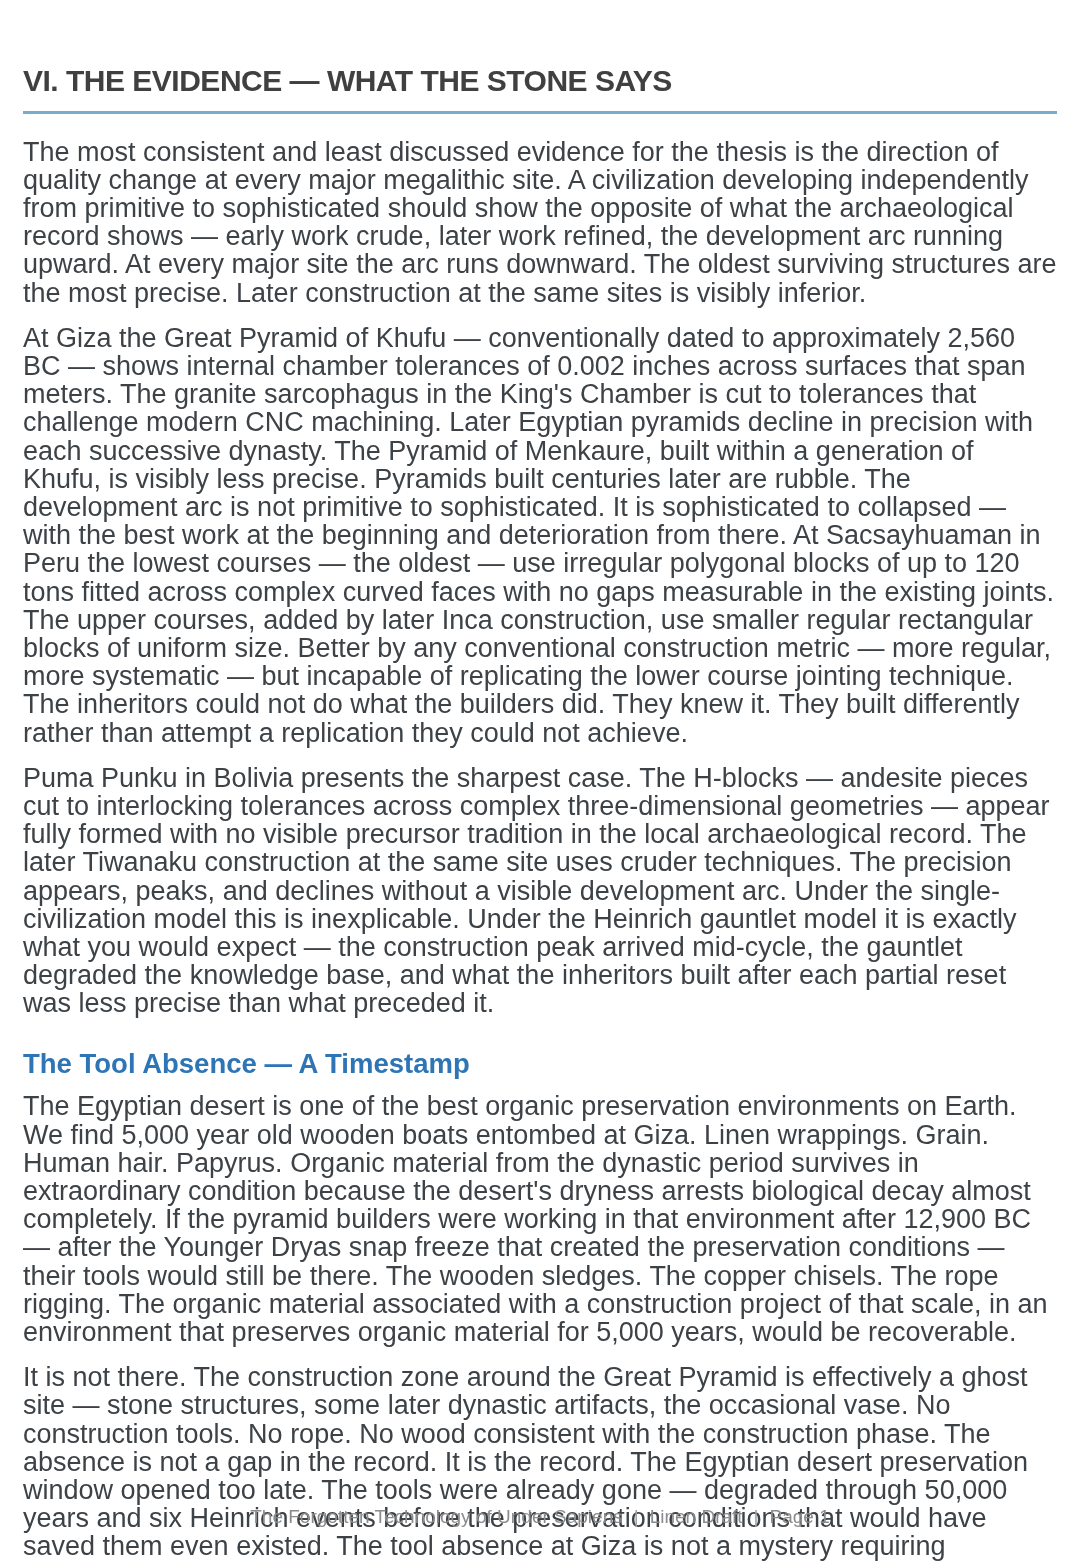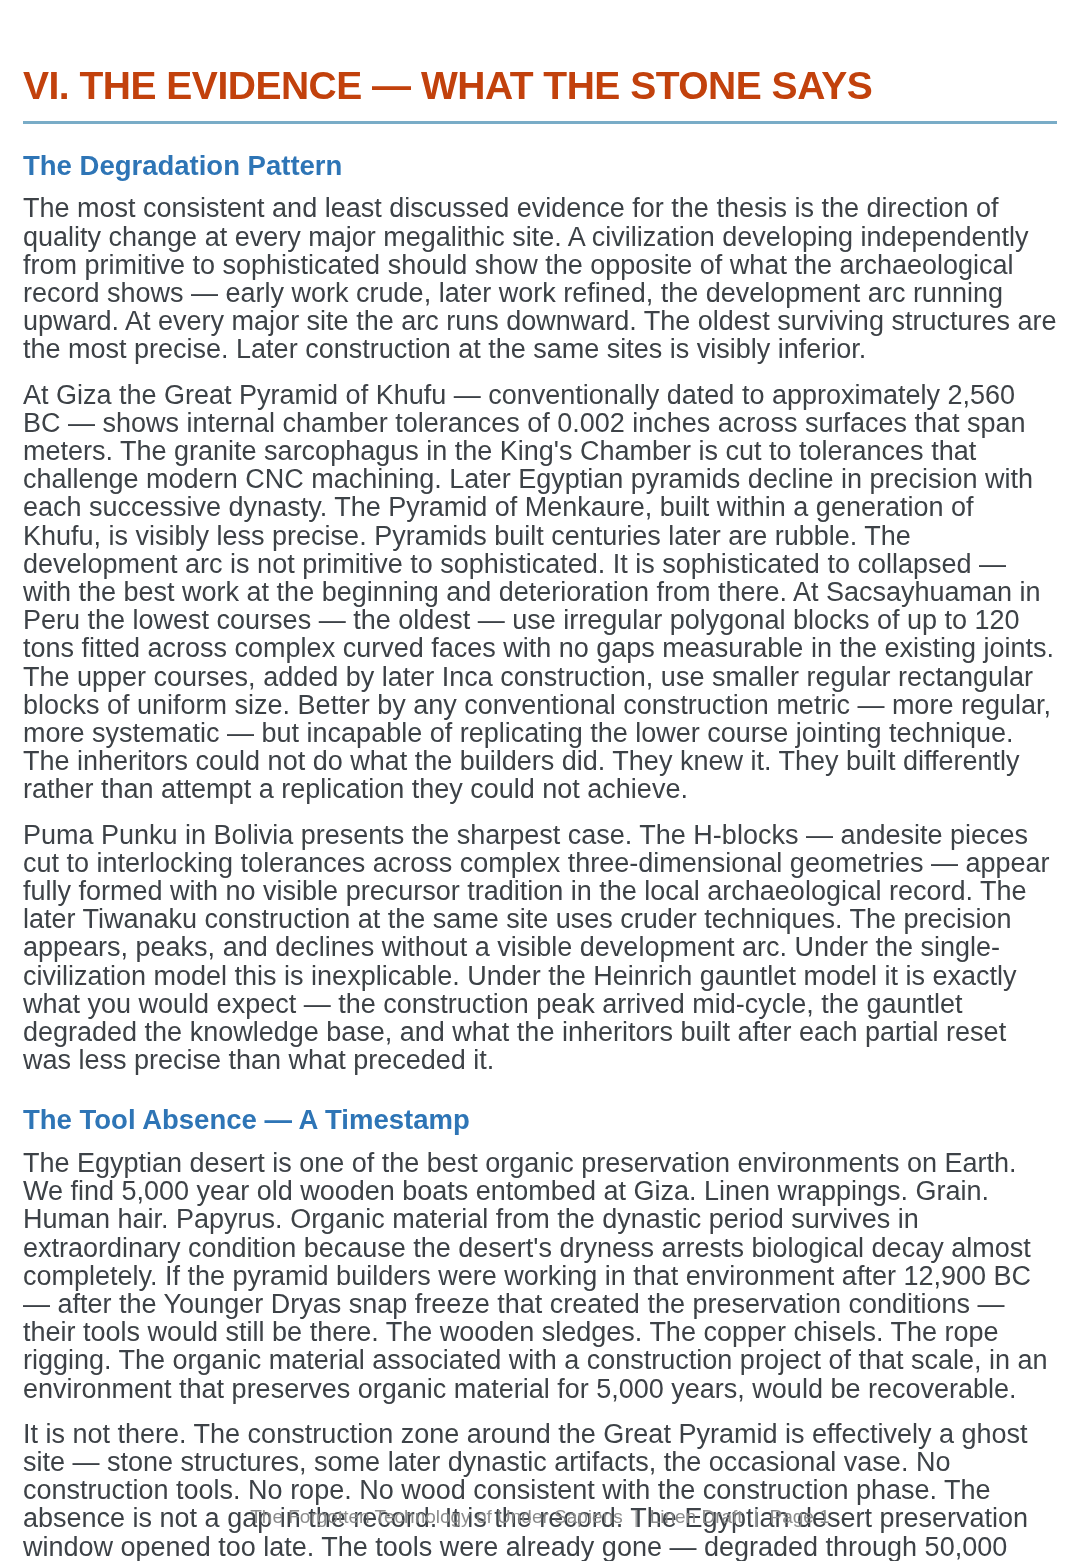--- a/index.html
+++ b/index.html
@@ -12,25 +12,25 @@
     width: 1080px;
     height: 1561px;
     box-sizing: border-box;
     padding: 64px 23px 0 23px;
     background: #ffffff;
     font-family: "Liberation Sans", sans-serif;
     overflow: hidden;
   }
   h1.doc-title {
     margin: 0 0 13px 0;
-    font-size: 39px;
+    font-size: 30px;
     line-height: 1.12;
     font-weight: 700;
     letter-spacing: -0.5px;
-    color: #c2410c;
+    color: #404040;
   }
   .title-rule {
     height: 3px;
     background: #79acc7;
     margin: 0 0 24px 0;
   }
   h2.section-heading {
     margin: 30px 0 13px 0;
     font-size: 27.5px;
     line-height: 1.15;
@@ -67,21 +67,20 @@
 <body>
 
 <div class="page">
 
   <h1 class="doc-title">VI. THE EVIDENCE — WHAT THE STONE SAYS</h1>
   <div class="title-rule"></div>
 
   <div class="content">
 
     <section>
-      <h2 class="section-heading">The Degradation Pattern</h2>
       <p class="body-para">The most consistent and least discussed evidence for the thesis is the direction of quality change at every major megalithic site. A civilization developing independently from primitive to sophisticated should show the opposite of what the archaeological record shows — early work crude, later work refined, the development arc running upward. At every major site the arc runs downward. The oldest surviving structures are the most precise. Later construction at the same sites is visibly inferior.</p>
       <p class="body-para">At Giza the Great Pyramid of Khufu — conventionally dated to approximately 2,560 BC — shows internal chamber tolerances of 0.002 inches across surfaces that span meters. The granite sarcophagus in the King's Chamber is cut to tolerances that challenge modern CNC machining. Later Egyptian pyramids decline in precision with each successive dynasty. The Pyramid of Menkaure, built within a generation of Khufu, is visibly less precise. Pyramids built centuries later are rubble. The development arc is not primitive to sophisticated. It is sophisticated to collapsed — with the best work at the beginning and deterioration from there. At Sacsayhuaman in Peru the lowest courses — the oldest — use irregular polygonal blocks of up to 120 tons fitted across complex curved faces with no gaps measurable in the existing joints. The upper courses, added by later Inca construction, use smaller regular rectangular blocks of uniform size. Better by any conventional construction metric — more regular, more systematic — but incapable of replicating the lower course jointing technique. The inheritors could not do what the builders did. They knew it. They built differently rather than attempt a replication they could not achieve.</p>
       <p class="body-para">Puma Punku in Bolivia presents the sharpest case. The H-blocks — andesite pieces cut to interlocking tolerances across complex three-dimensional geometries — appear fully formed with no visible precursor tradition in the local archaeological record. The later Tiwanaku construction at the same site uses cruder techniques. The precision appears, peaks, and declines without a visible development arc. Under the single-civilization model this is inexplicable. Under the Heinrich gauntlet model it is exactly what you would expect — the construction peak arrived mid-cycle, the gauntlet degraded the knowledge base, and what the inheritors built after each partial reset was less precise than what preceded it.</p>
     </section>
 
     <section>
       <h2 class="section-heading">The Tool Absence — A Timestamp</h2>
       <p class="body-para">The Egyptian desert is one of the best organic preservation environments on Earth. We find 5,000 year old wooden boats entombed at Giza. Linen wrappings. Grain. Human hair. Papyrus. Organic material from the dynastic period survives in extraordinary condition because the desert's dryness arrests biological decay almost completely. If the pyramid builders were working in that environment after 12,900 BC — after the Younger Dryas snap freeze that created the preservation conditions — their tools would still be there. The wooden sledges. The copper chisels. The rope rigging. The organic material associated with a construction project of that scale, in an environment that preserves organic material for 5,000 years, would be recoverable.</p>
       <p class="body-para">It is not there. The construction zone around the Great Pyramid is effectively a ghost site — stone structures, some later dynastic artifacts, the occasional vase. No construction tools. No rope. No wood consistent with the construction phase. The absence is not a gap in the record. It is the record. The Egyptian desert preservation window opened too late. The tools were already gone — degraded through 50,000 years and six Heinrich events before the preservation conditions that would have saved them even existed. The tool absence at Giza is not a mystery requiring explanation. It is a timestamp. The construction predates the conditions that would have preserved the evidence of it.</p>
     </section>

